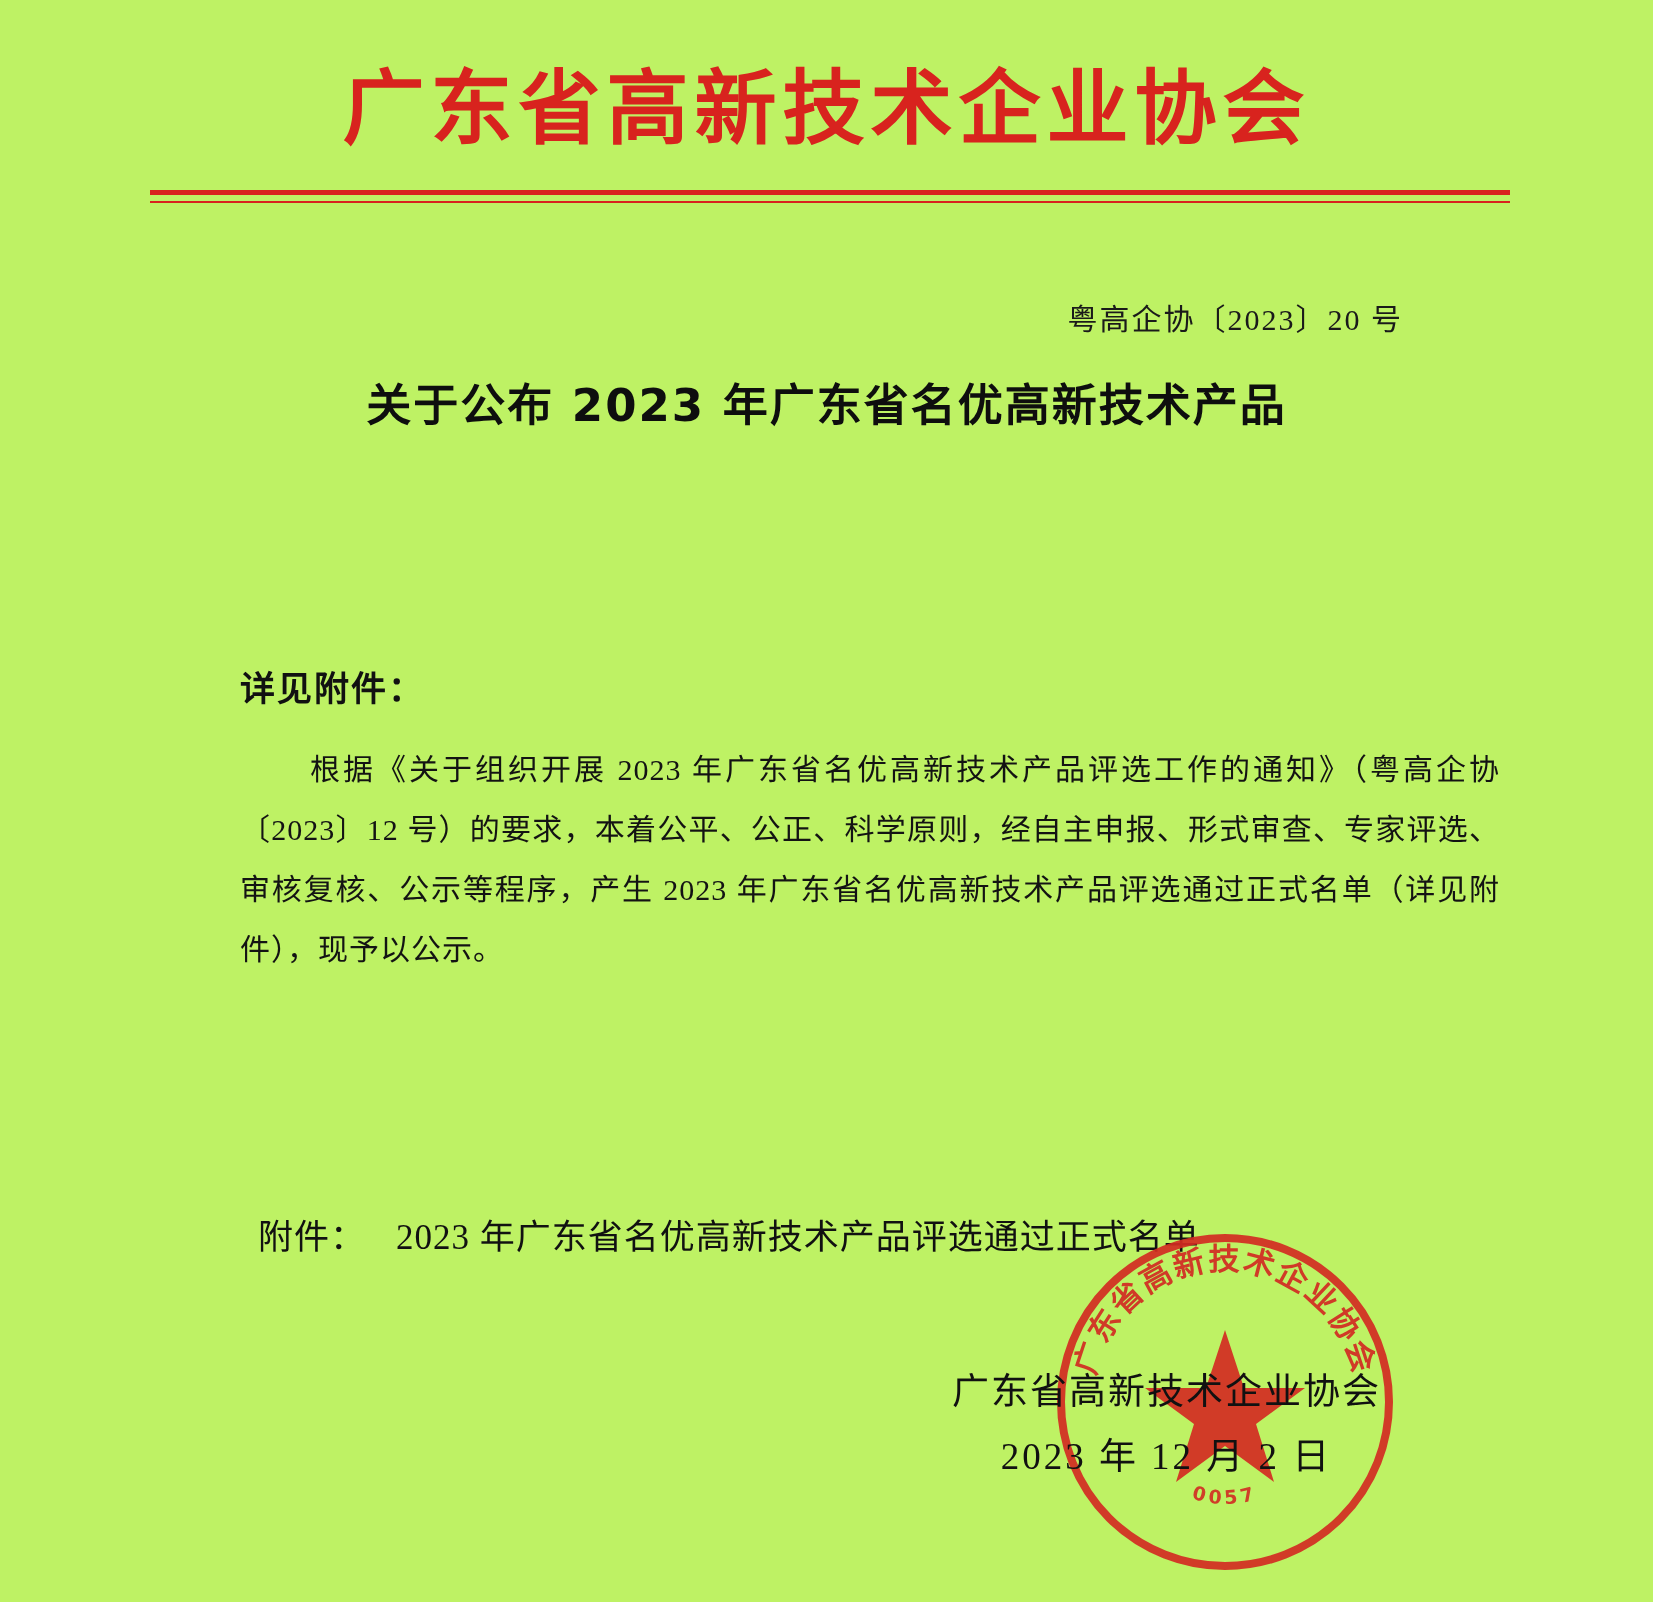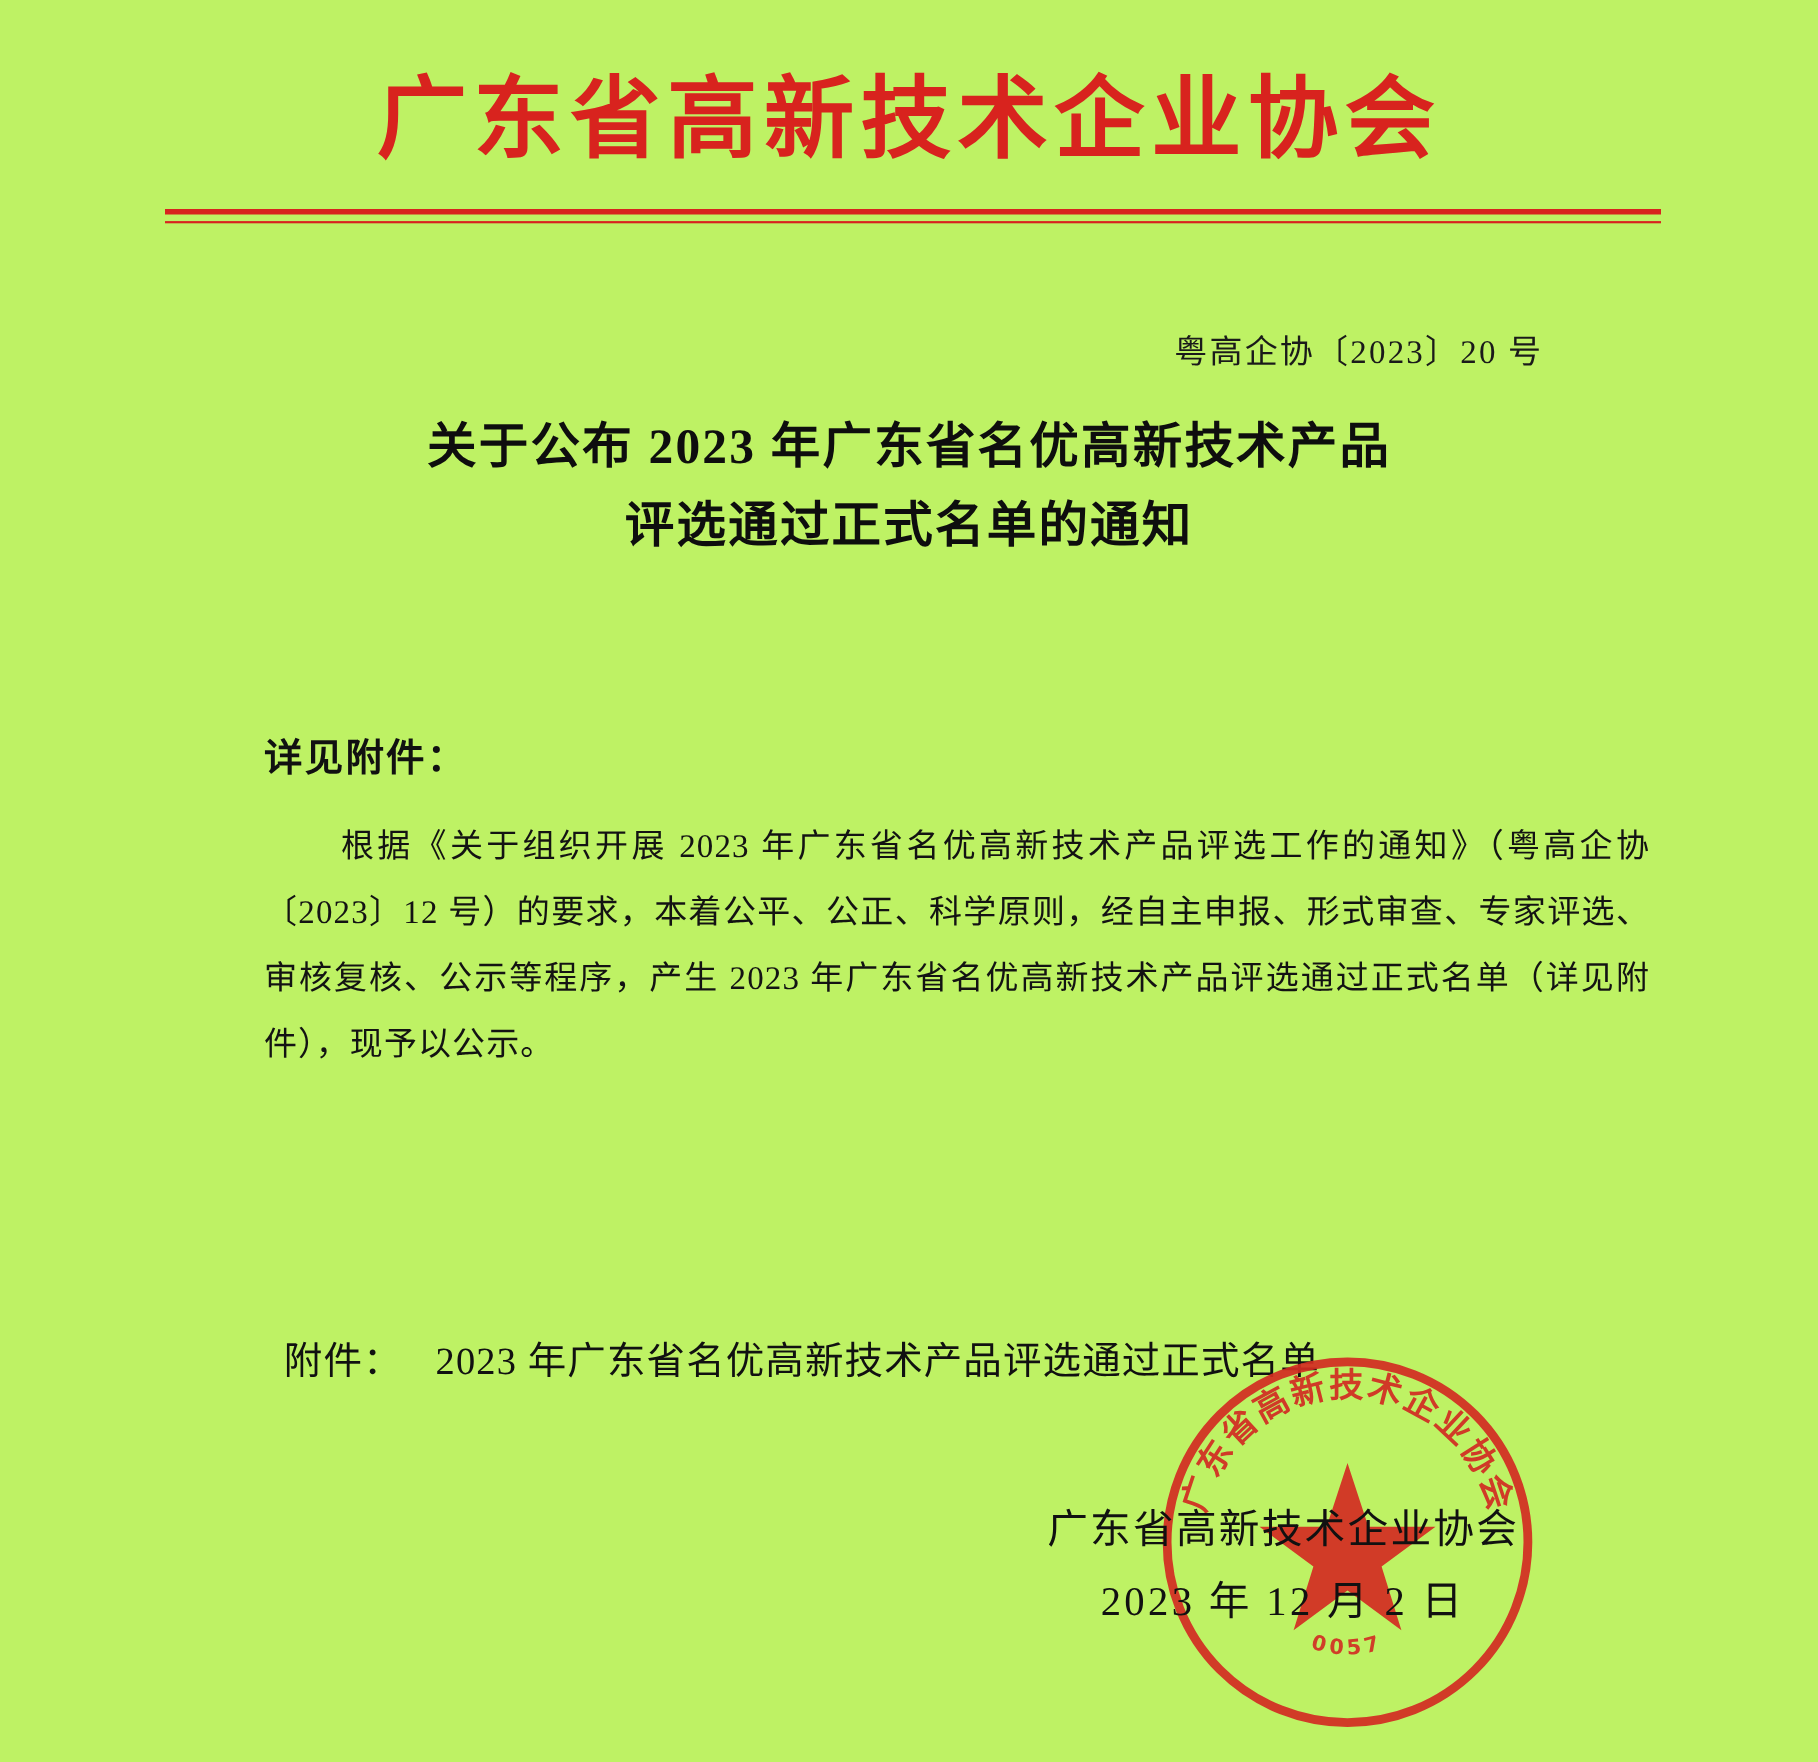--- a/index.html
+++ b/index.html
@@ -74,21 +74,21 @@
     left: 0;
     right: 0;
     text-align: center;
     font-family: "DejaVu Sans", "Liberation Sans", sans-serif;
     font-weight: bold;
     font-size: 45px;
     line-height: 1.6;
     letter-spacing: 2px;
     color: #0e0e0e;
   }
-  .doc-title div { white-space: nowrap; font-family: Liberation Serif, serif; }
+  .doc-title div { white-space: nowrap; }
 
   
   .salutation {
     position: absolute;
     top: 660px;
     left: 240px;
     font-family: "DejaVu Sans", "Liberation Sans", sans-serif;
     font-weight: bold;
     font-size: 35px;
     letter-spacing: 2px;
@@ -163,21 +163,20 @@
   </div>
   <div class="rule-wrap">
     <div class="rule-thick"></div>
     <div class="rule-thin"></div>
   </div>
 
   <div class="doc-number">粤高企协〔2023〕20 号</div>
 
   <div class="doc-title">
     <div>关于公布 2023 年广东省名优高新技术产品</div>
-    <div>评选通过正式名单的通知</div>
   </div>
 
   <div class="salutation">详见附件：</div>
 
   <div class="body-text">根据《关于组织开展 2023 年广东省名优高新技术产品评选工作的通知》（粤高企协〔2023〕12 号）的要求，本着公平、公正、科学原则，经自主申报、形式审查、专家评选、审核复核、公示等程序，产生 2023 年广东省名优高新技术产品评选通过正式名单（详见附件），现予以公示。</div>
 
   <div class="attachment">
     <span class="att-label">附件：</span><span>2023 年广东省名优高新技术产品评选通过正式名单</span>
   </div>
 

